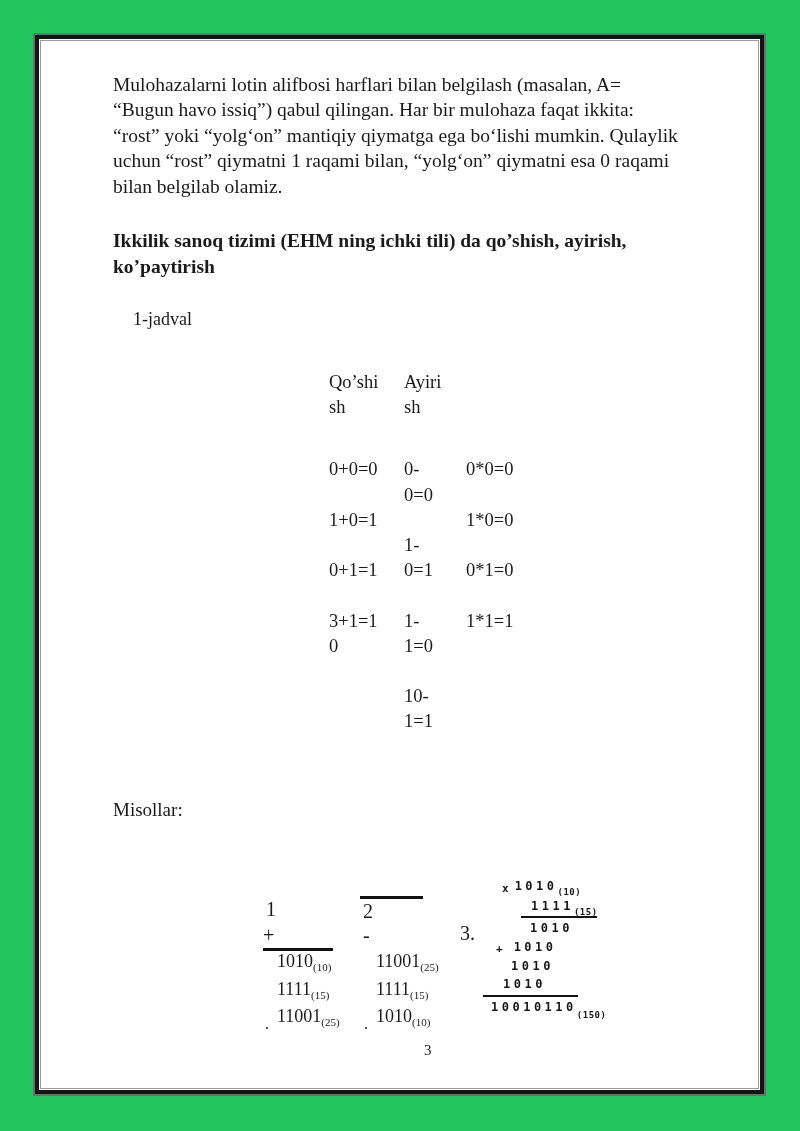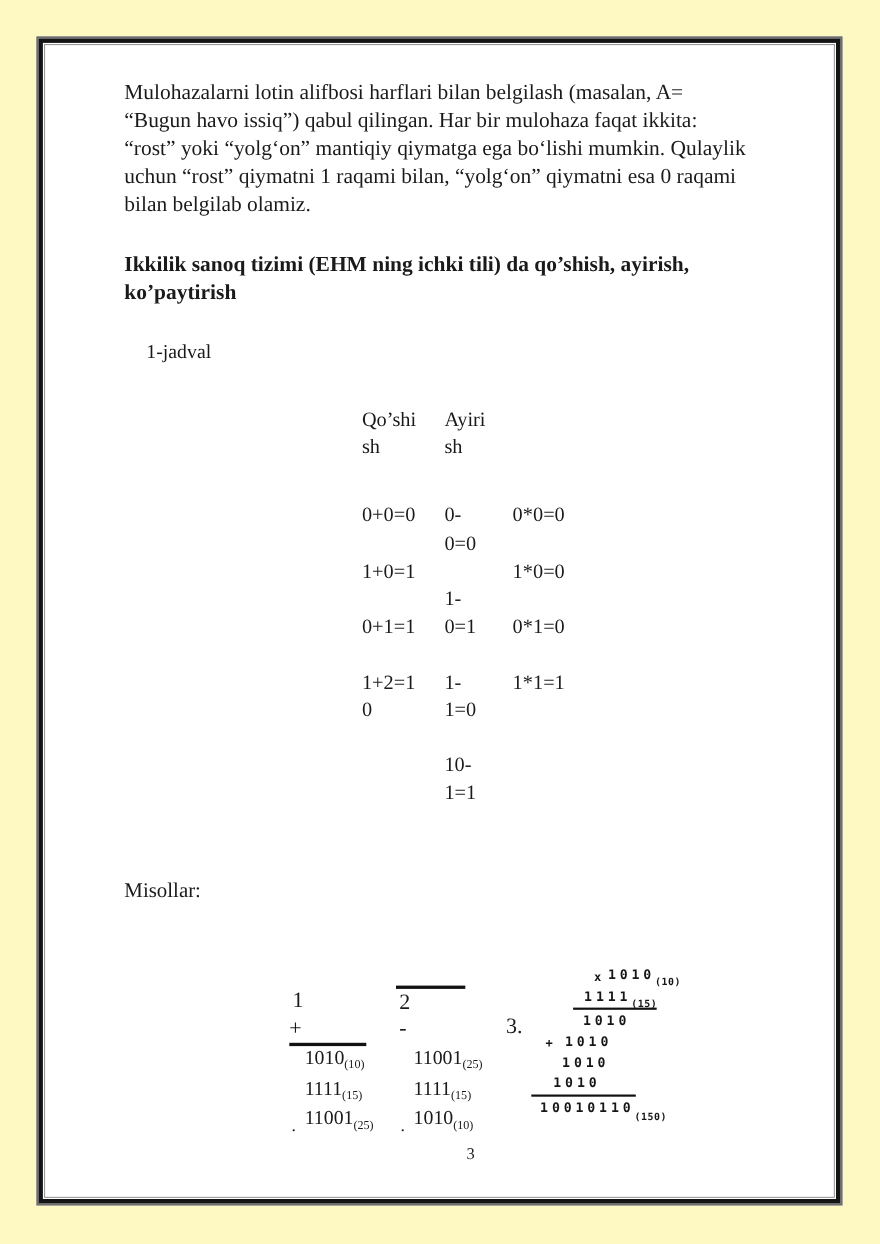--- a/index.html
+++ b/index.html
@@ -1,21 +1,21 @@
 <!DOCTYPE html>
 <html><head>
 <meta charset="utf-8">
 <style>
   * { margin: 0; padding: 0; box-sizing: border-box; }
   html, body { background: #ffffff; }
   .canvas {
     position: relative;
     width: 800px;
     height: 1131px;
-    background: #fef9c3;
+    background: #22c55e;
     font-family: "Liberation Serif", serif;
     color: #1a1a1a;
     overflow: hidden;
   }
   .frame {
     position: absolute;
     left: 33px; top: 33px;
     width: 733px; height: 1063px;
     border: 2px solid #6e6e6e;
     background: #ffffff;
@@ -144,21 +144,21 @@
       <div class="tcell tc1">0+1=1</div>
       <div class="tcell tc2">0=1</div>
       <div class="tcell tc3">0*1=0</div>
     </div>
     <div class="trow">
       <div class="tcell tc1"></div>
       <div class="tcell tc2"></div>
       <div class="tcell tc3"></div>
     </div>
     <div class="trow">
-      <div class="tcell tc1">1+2=1</div>
+      <div class="tcell tc1">3+1=1</div>
       <div class="tcell tc2">1-</div>
       <div class="tcell tc3">1*1=1</div>
     </div>
     <div class="trow">
       <div class="tcell tc1">0</div>
       <div class="tcell tc2">1=0</div>
       <div class="tcell tc3"></div>
     </div>
     <div class="trow">
       <div class="tcell tc1"></div>
@@ -204,21 +204,21 @@
     <div class="exline">
       <span>1111</span><span class="sub">(15)</span>
     </div>
     <div class="exline">
       <span class="dot">.</span><span>1010</span><span class="sub">(10)</span>
     </div>
   </div>
 
   <div class="exlabel" style="left:460px; top:922px;">3.</div>
 
-  <div class="mono" style="left:540px; top:879px;">
+  <div class="mono" style="left:502px; top:879px;">
     <span class="mulx">x</span><span>1010</span><span class="msub">(10)</span>
   </div>
   <div class="mono" style="left:531px; top:899px;">
     <span>1111</span><span class="msub">(15)</span>
   </div>
   <div class="rule" style="left:521px; top:916px; width:76px; height:2px;"></div>
   <div class="mono" style="left:530px; top:921px;">
     <span>1010</span>
   </div>
   <div class="mono" style="left:496px; top:940px;">

